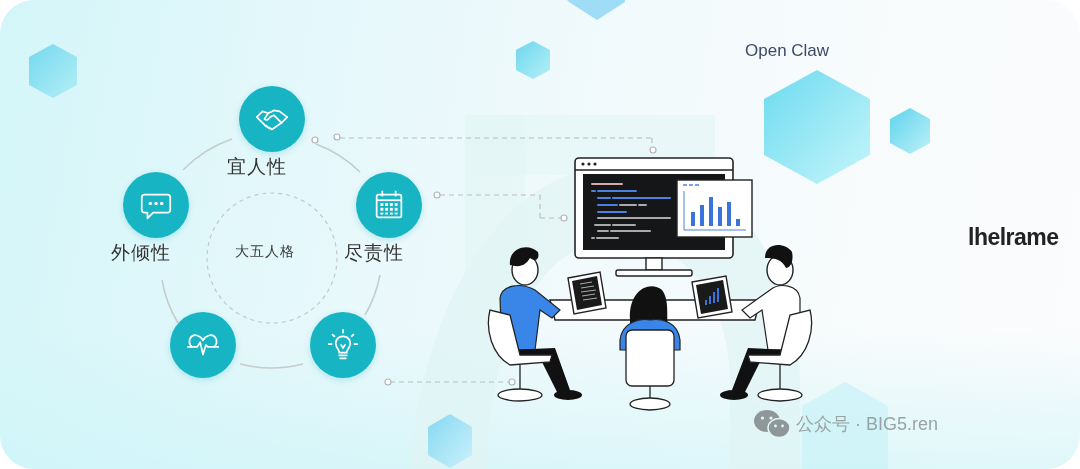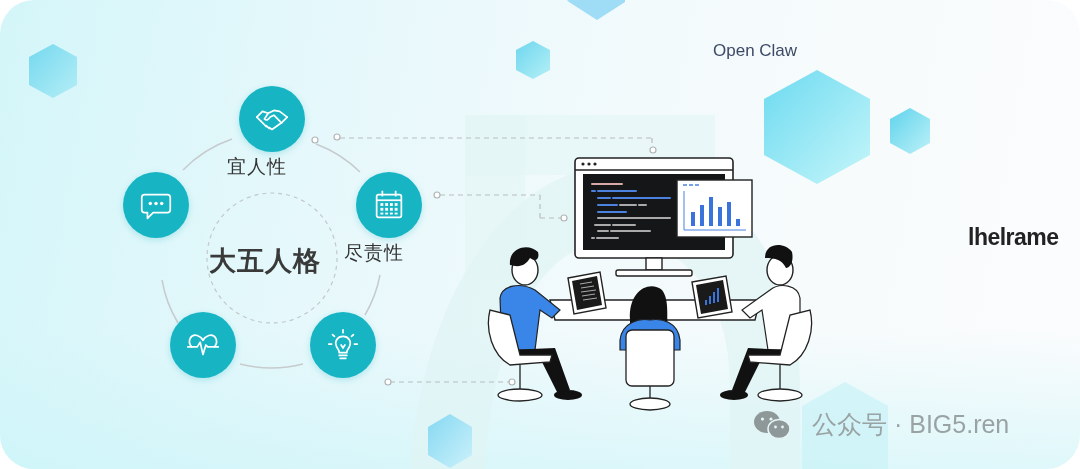--- a/index.html
+++ b/index.html
@@ -27,39 +27,39 @@
     display: flex; align-items: center; justify-content: center;
     box-shadow: 0 2px 6px rgba(23,181,196,0.25);
   }
   .node svg { width: 38px; height: 38px; }
   .node-label {
     position: absolute; font-size: 19px; color: #333; letter-spacing: 1px;
     white-space: nowrap; text-align: left; width: 90px;
   }
   .center-title {
     position: absolute; left: 205px; top: 243px; width: 120px; text-align: center;
-    font-size: 27px; font-weight: bold; color: #3a3a3a; letter-spacing: 1px;
+    font-size: 14px; font-weight: normal; color: #3a3a3a; letter-spacing: 1px;
   }
   .brand {
-    position: absolute; left: 713px; top: 41px;
+    position: absolute; left: 745px; top: 41px;
     font-size: 17px; color: #3d4a66; font-family: "Liberation Sans", sans-serif;
   }
   .side-title {
     position: absolute; left: 968px; top: 224px;
     font-size: 23px; font-weight: bold; color: #222; font-family: "Liberation Sans", sans-serif;
     letter-spacing: -0.5px;
   }
   .side-text {
     position: absolute; left: 898px; top: 258px; width: 160px;
     font-size: 8.5px; line-height: 10.5px; color: #555; text-align: right;
     font-family: "Liberation Sans", sans-serif; font-style: italic; letter-spacing: -0.3px;
   }
   .watermark {
-    position: absolute; left: 752px; top: 408px; display: flex; align-items: center; gap: 20px;
-    color: #9aa3a4; font-size: 25px; font-family: "Liberation Sans", sans-serif;
+    position: absolute; left: 752px; top: 408px; display: flex; align-items: center; gap: 4px;
+    color: #9aa3a4; font-size: 18px; font-family: "Liberation Sans", sans-serif;
   }
   .watermark svg { width: 40px; height: 32px; }
   .illus { position: absolute; left: 480px; top: 150px; width: 340px; height: 265px; }
   .overlay { position: absolute; left: 0; top: 0; width: 1080px; height: 469px; pointer-events: none; }
 </style>
 </head>
 <body>
 
 <div class="canvas">
   <div class="bg-wash-bottom"></div>
@@ -213,20 +213,21 @@
   <div class="node" style="left:123px;top:172px">
     <svg viewBox="0 0 40 40" fill="none" stroke="#fff" stroke-width="1.8" stroke-linejoin="round">
       <path d="M8 9 L32 9 C 34 9, 35 10, 35 12 L35 25 C 35 27, 34 28, 32 28 L17 28 L11 34 L11 28 L8 28 C 6 28, 5 27, 5 25 L5 12 C 5 10, 6 9, 8 9 Z"></path>
       <g fill="#fff" stroke="none">
           <circle cx="14" cy="18.5" r="1.8"></circle>
           <circle cx="20" cy="18.5" r="1.8"></circle>
           <circle cx="26" cy="18.5" r="1.8"></circle>
         </g>
     </svg>
   </div>
+  <div class="node-label" style="left:111px;top:240px">外倾性</div>
 
   <div class="brand">Open Claw</div>
 
   <div class="side-title">lhelrame</div>
 
   <svg class="illus" style="left:480px;top:150px;width:340px;height:265px" viewBox="0 0 340 265">
 
     <g>
       <rect x="95" y="8" width="158" height="100" rx="4" fill="#fff" stroke="#222" stroke-width="1.6"></rect>
       <line x1="95" y1="20" x2="253" y2="20" stroke="#222" stroke-width="1.4"></line>

